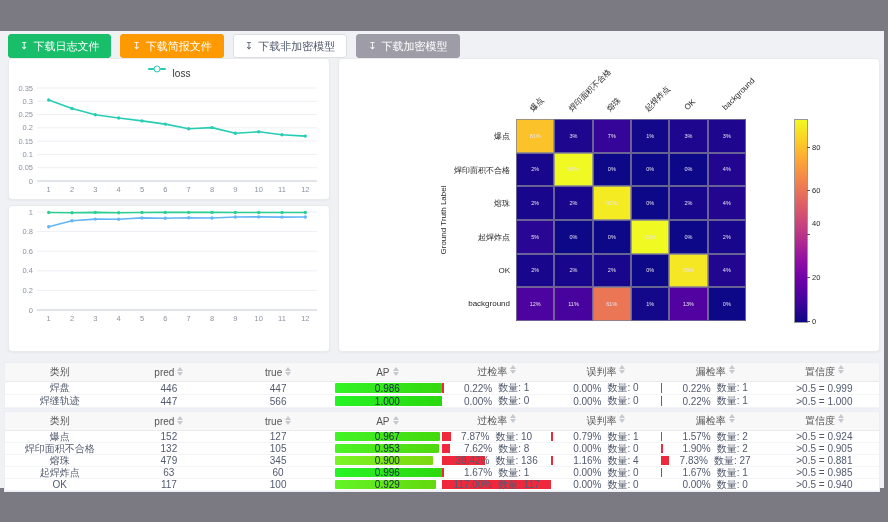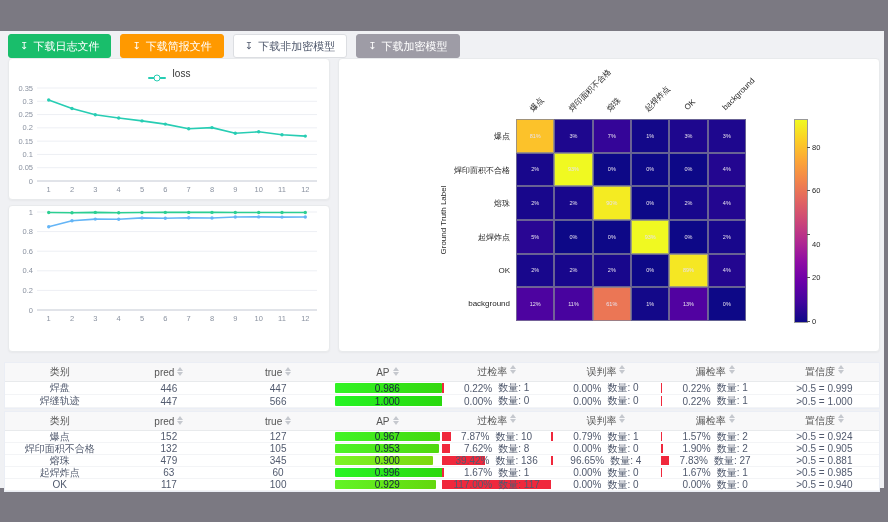--- a/index.html
+++ b/index.html
@@ -11,21 +11,21 @@
   .btn{height:22px;padding:0 11px;border-radius:3px;font-size:11px;display:flex;align-items:center;gap:5px;border:1px solid transparent;cursor:pointer;white-space:nowrap;}
   .btn .dlicon{font-size:10px;line-height:1;}
 
   
   .card{position:absolute;background:#fff;border:1px solid #e8eaec;border-radius:4px;box-sizing:border-box;box-shadow:0 1px 2px rgba(0,0,0,0.04);}
   #card-loss{left:8px;top:27px;width:322px;height:142px;}
   #card-map{left:8px;top:174px;width:322px;height:147px;}
   #card-matrix{left:338px;top:27px;width:542px;height:294px;}
 
   .legend{display:flex;justify-content:center;align-items:center;gap:16px;height:18px;padding-top:5px;font-size:10px;color:#333;}
-  .legend-item{display:flex;align-items:flex-end;gap:7px;cursor:pointer;}
+  .legend-item{display:flex;align-items:flex-start;gap:7px;cursor:pointer;}
   .lmark{position:relative;width:18px;height:2px;border-radius:1px;display:inline-block;}
   .lcirc{position:absolute;left:50%;top:50%;width:5px;height:5px;border:1.5px solid;border-radius:50%;background:#fff;transform:translate(-50%,-50%);}
 
   
   .matrix-title{position:absolute;left:121px;top:10px;width:340px;text-align:center;font-size:11px;font-weight:bold;color:#151515;}
   #cm-plot{position:absolute;left:177px;top:60px;width:230px;height:202px;}
   .cm-cell{position:absolute;box-sizing:border-box;border:0.5px solid rgba(130,130,150,0.75);display:flex;align-items:center;justify-content:center;font-size:5.5px;color:#e8e2ee;}
   .cm-rowlabel{position:absolute;width:150px;left:-156px;text-align:right;font-size:8px;color:#262626;}
   .cm-collabel{position:absolute;font-size:8px;color:#262626;white-space:nowrap;transform:rotate(-45deg);transform-origin:left bottom;}
   .cm-xlabel{position:absolute;left:177px;top:272px;width:230px;text-align:center;font-size:8px;color:#262626;}
@@ -238,21 +238,21 @@
           <div class="cm-collabel" style="left: 95.8333px; top: -16px;">熔珠</div>
           <div class="cm-collabel" style="left: 134.167px; top: -16px;">起焊炸点</div>
           <div class="cm-collabel" style="left: 172.5px; top: -16px;">OK</div>
           <div class="cm-collabel" style="left: 210.833px; top: -16px;">background</div>
           <div id="cm-colorbar" style="background: linear-gradient(to top, rgb(13, 8, 135) 0%, rgb(65, 4, 157) 10%, rgb(106, 0, 168) 20%, rgb(143, 13, 164) 30%, rgb(177, 42, 144) 40%, rgb(204, 71, 120) 50%, rgb(225, 100, 98) 60%, rgb(242, 132, 75) 70%, rgb(252, 166, 54) 80%, rgb(252, 206, 37) 90%, rgb(240, 249, 33) 100%);"></div>
           <div class="cb-dash" style="left: 291px; top: 201.5px;"></div>
           <div class="cb-tick" style="left: 296px; top: 197.5px;">0</div>
           <div class="cb-dash" style="left: 291px; top: 158.059px;"></div>
           <div class="cb-tick" style="left: 296px; top: 154.059px;">20</div>
           <div class="cb-dash" style="left: 291px; top: 114.618px;"></div>
-          <div class="cb-tick" style="left: 296px; top: 121px;">40</div>
+          <div class="cb-tick" style="left: 296px; top: 100px;">40</div>
           <div class="cb-dash" style="left: 291px; top: 71.1774px;"></div>
           <div class="cb-tick" style="left: 296px; top: 67.1774px;">60</div>
           <div class="cb-dash" style="left: 291px; top: 27.7366px;"></div>
           <div class="cb-tick" style="left: 296px; top: 23.7366px;">80</div>
         </div>
       <div class="cm-ylabel">Ground Truth Label</div>
     </div>
 
     <div class="dtable" id="table1">
         <div class="thead">
@@ -469,21 +469,21 @@
             <div class="apbar" style="width: 90%; background: linear-gradient(90deg, rgb(123, 244, 37), rgb(125, 216, 14));"></div>
             <span class="apval">0.900</span>
           </div>
           <div class="td">
             <div class="ratebar" style="width: 39.42%;"></div>
             <span class="rtxt">39.42%</span>
             <span class="rtxt">数量: 136</span>
           </div>
           <div class="td">
             <div class="ratebar" style="width: 1.5%;"></div>
-            <span class="rtxt">96.65%</span>
+            <span class="rtxt">1.16%</span>
             <span class="rtxt">数量: 4</span>
           </div>
           <div class="td">
             <div class="ratebar" style="width: 7.83%;"></div>
             <span class="rtxt">7.83%</span>
             <span class="rtxt">数量: 27</span>
           </div>
           <div class="td">&gt;0.5 = 0.881</div>
         </div>
         <div class="trow">

